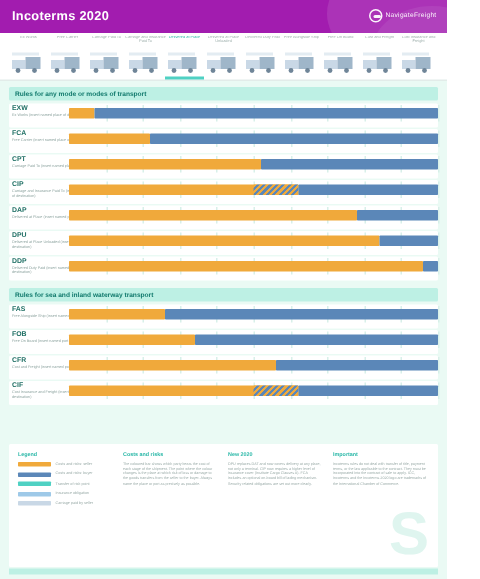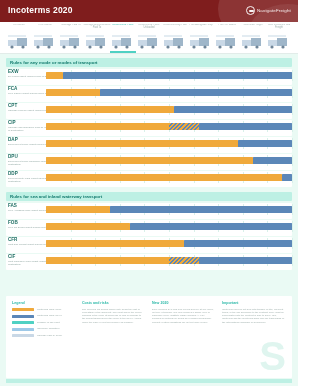--- a/index.html
+++ b/index.html
@@ -11,21 +11,21 @@
     overflow: hidden;
     position: relative;
   }
   .page {
     position: absolute; inset: 0;
     background: #eafaf4;
   }
   
   .header {
     position: absolute; left:0; top:0; width:298px; height:22px;
-    background: #7f1d1d;
+    background: #a21caf;
     overflow: hidden;
   }
   .header .wave {
     position:absolute; right:-10px; top:-26px; width:90px; height:70px;
     border-radius:50%;
     background: rgba(255,255,255,0.10);
   }
   .header .wave2 {
     position:absolute; right:-30px; top:4px; width:80px; height:60px;
     border-radius:50%;

